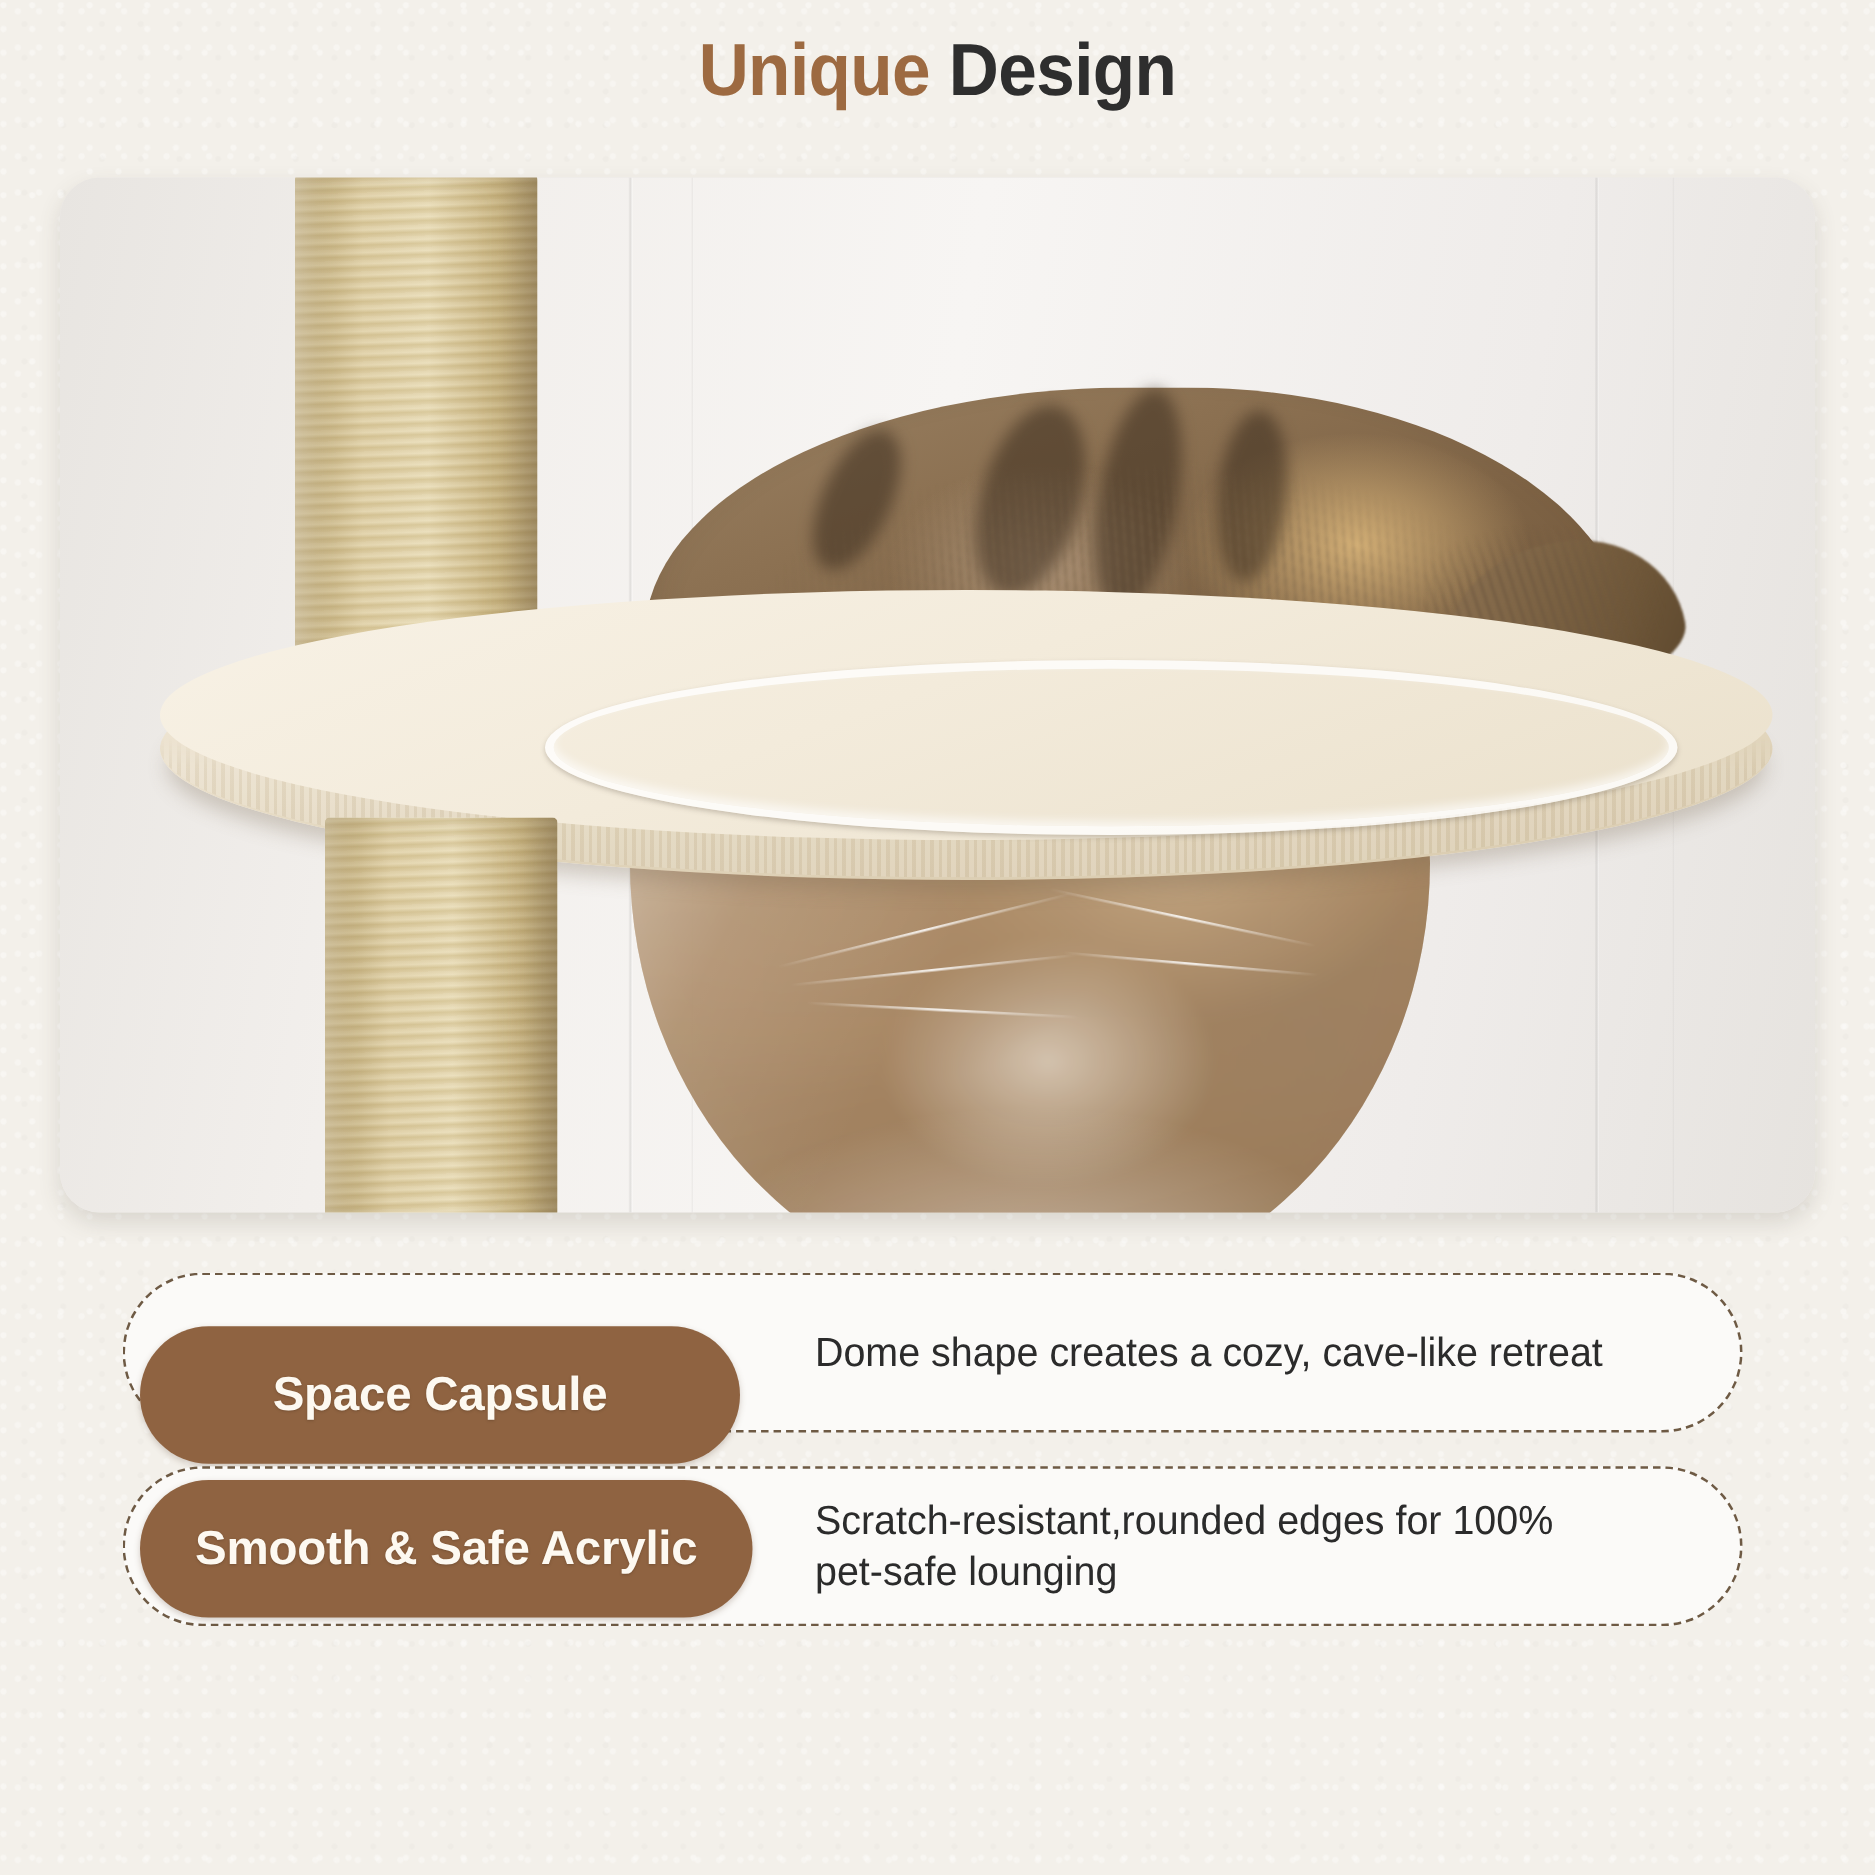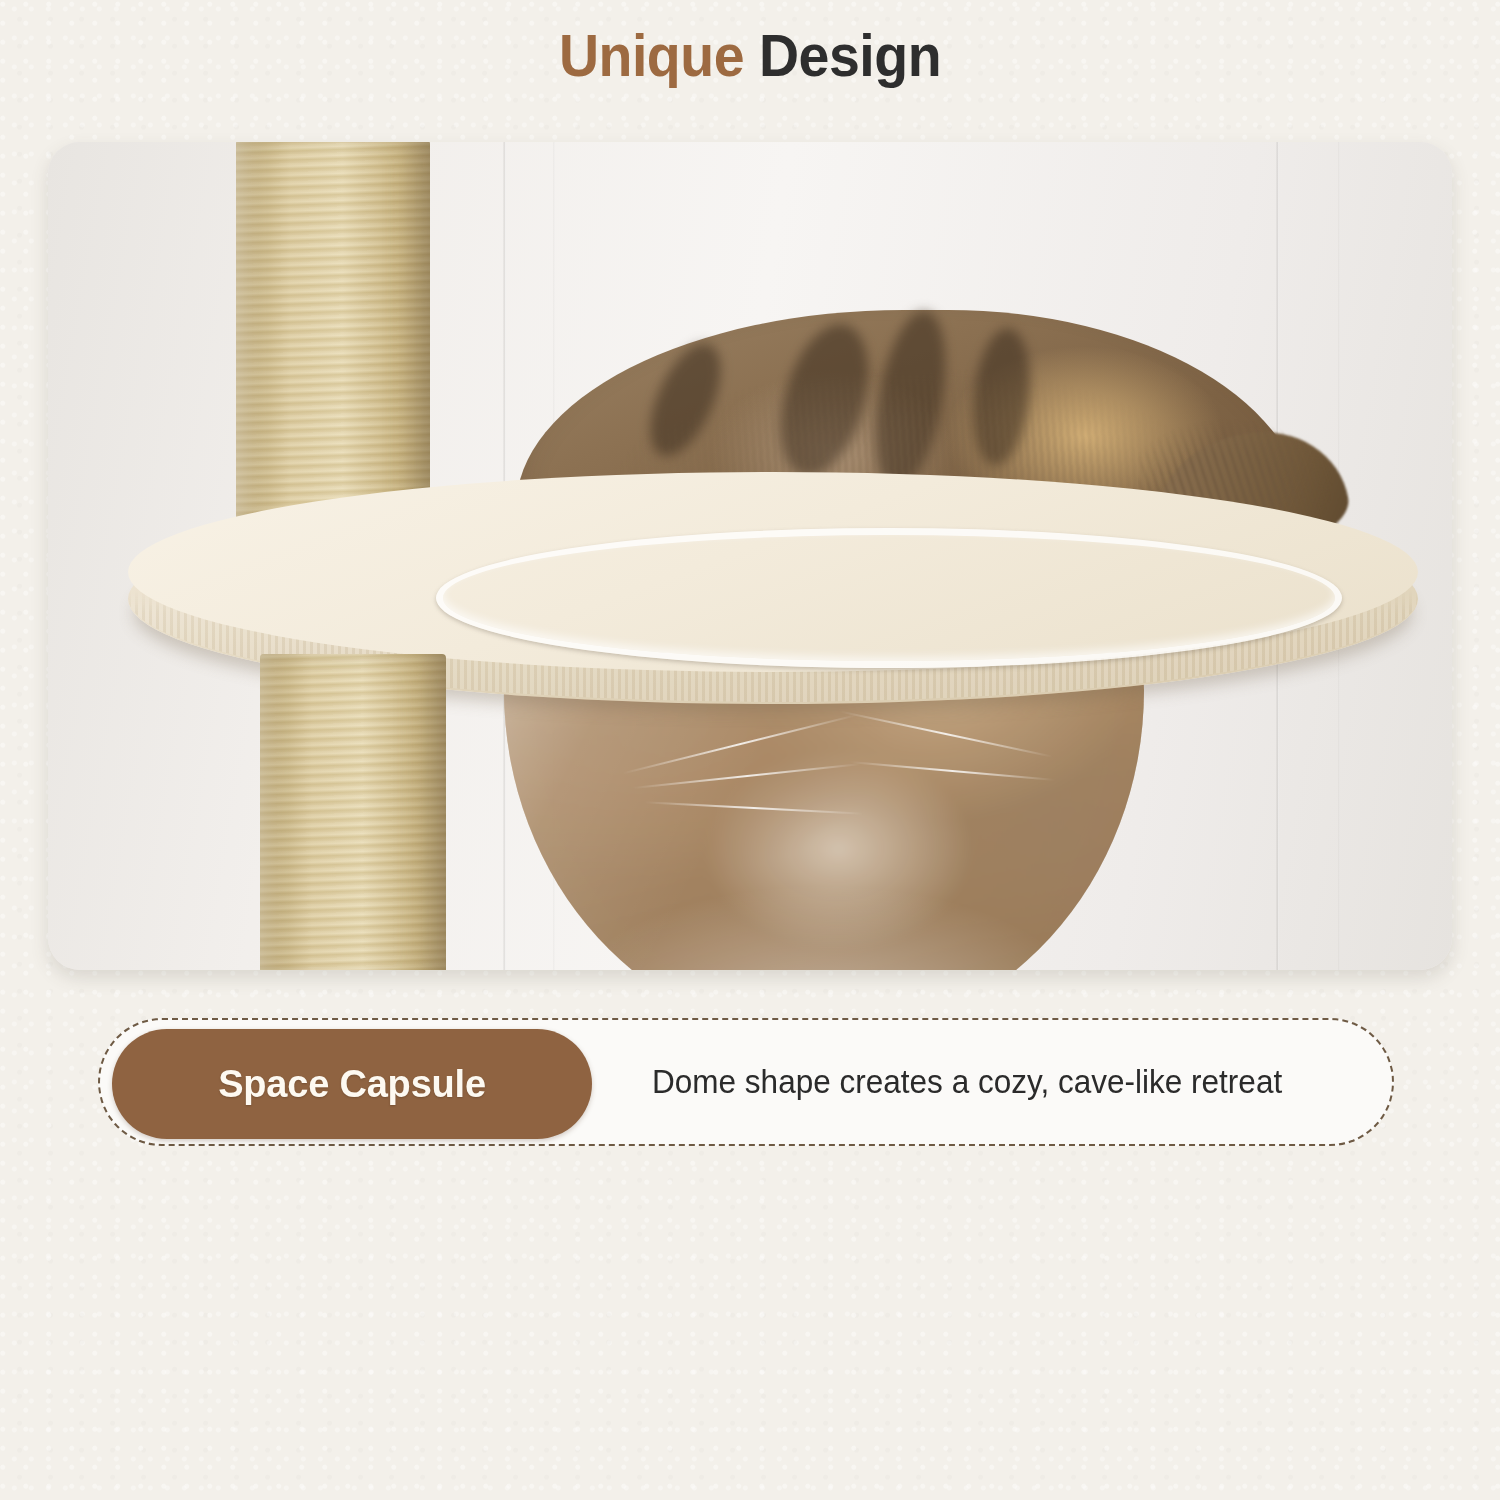--- a/index.html
+++ b/index.html
@@ -263,21 +263,21 @@
     align-items: center;
     justify-content: center;
     font-size: 38px;
     font-weight: 700;
     font-family: "Liberation Sans Narrow", "Liberation Sans", sans-serif;
     letter-spacing: -.2px;
     white-space: nowrap;
     box-shadow: 0 2px 5px rgba(90,64,42,.25);
     text-shadow: 0 1px 2px rgba(70,46,28,.35);
   }
-  .pill.w-a { width: 480px; }
+  .pill.w-a { width: 480px; margin-top: 32px; }
   .pill.w-b { width: 490px; }
   .pill.w-c { width: 480px; }
 
   .desc {
     position: absolute;
     left: 552px;
     right: 40px;
     font-size: 32.5px;
     line-height: 41px;
     color: #2b2b2b;
@@ -338,15 +338,20 @@
   </div>
 </div>
 
 <div class="features">
 
   <div class="feature-row">
     <div class="pill w-a">Space Capsule</div>
     <div class="desc">Dome shape creates a cozy, cave-like retreat</div>
   </div>
 
+  <div class="feature-row">
+    <div class="pill w-b">Smooth &amp; Safe Acrylic</div>
+    <div class="desc">Scratch-resistant,rounded edges for 100%
+pet-safe lounging</div>
+  </div>
 
 
 </div>
 
 </body></html>

